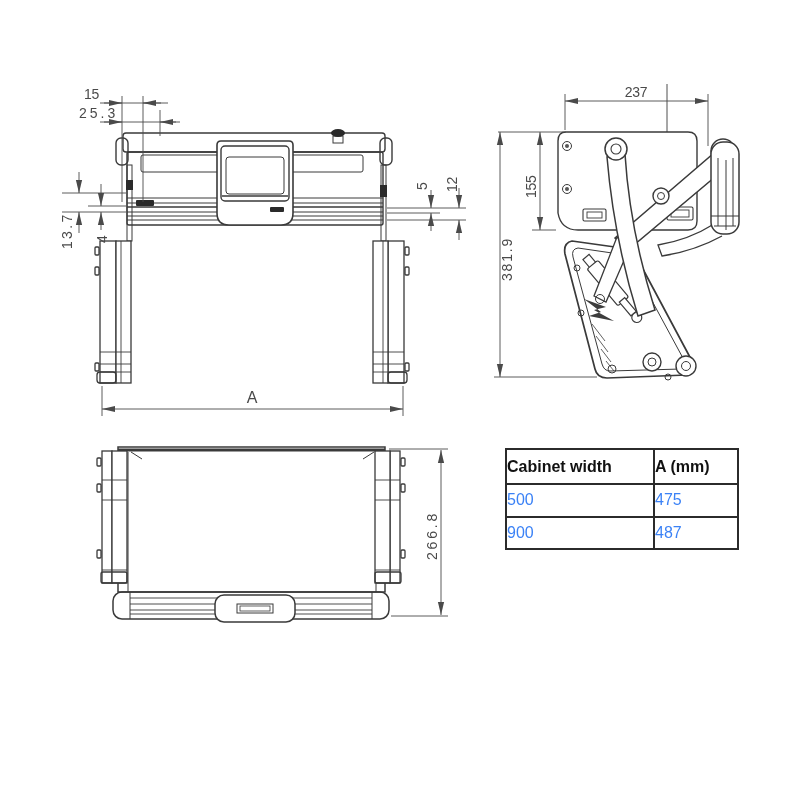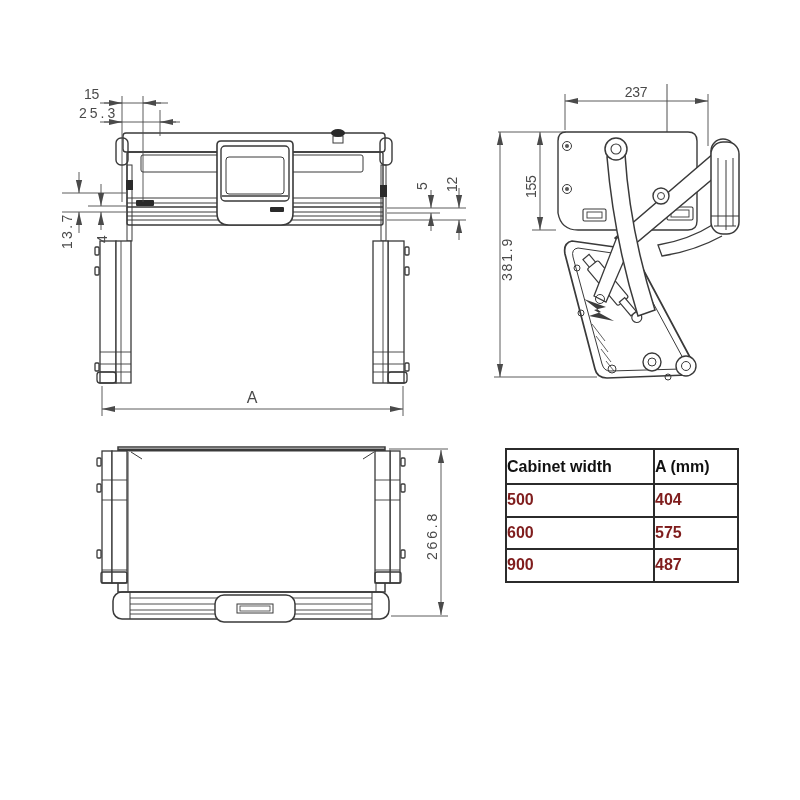--- a/index.html
+++ b/index.html
@@ -5,21 +5,21 @@
   html,body{margin:0;padding:0;background:#fff;}
   .canvas{position:relative;width:800px;height:800px;background:#fff;font-family:"Liberation Sans",sans-serif;overflow:hidden;}
   svg{position:absolute;left:0;top:0;}
   svg text{font-family:"Liberation Sans",sans-serif;}
   .dim-text{font-size:14px;fill:#4a4a4a;letter-spacing:-0.3px;}
   .dim-text-big{font-size:16px;fill:#4a4a4a;}
   .table-wrap{position:absolute;left:505px;top:448px;}
   table{border-collapse:collapse;table-layout:fixed;width:232px;background:#fff;}
   th,td{border:2px solid #2b2b2b;text-align:left;padding:0 0 0 0;vertical-align:middle;margin-left:8px;}
   th{height:33px;font-size:16px;font-weight:bold;color:#111;}
-  td{height:30.5px;font-size:16px;font-weight:700;color:#7f1d1d;}
+  td{height:30.5px;font-size:16px;font-weight:400;color:#3b82f6;}
   col.c1{width:148px;} col.c2{width:84px;}
 </style>
 </head>
 <body>
 
 <div class="canvas">
 <svg width="800" height="800" viewBox="0 0 800 800">
   <defs>
     <marker id="arr" markerUnits="userSpaceOnUse" markerWidth="14" markerHeight="8" refX="13" refY="4" orient="auto-start-reverse">
       <path d="M0,0.9 L13,4 L0,7.1 Z" fill="#4a4a4a"></path>
@@ -292,25 +292,21 @@
         </colgroup>
     <thead>
       <tr>
         <th>Cabinet width</th>
         <th>A (mm)</th>
       </tr>
     </thead>
     <tbody>
       <tr>
         <td>500</td>
-        <td>404</td>
-      </tr>
-      <tr>
-        <td>600</td>
-        <td>575</td>
+        <td>475</td>
       </tr>
       <tr>
         <td>900</td>
         <td>487</td>
       </tr>
     </tbody>
   </table>
 </div>
 </div>
 

